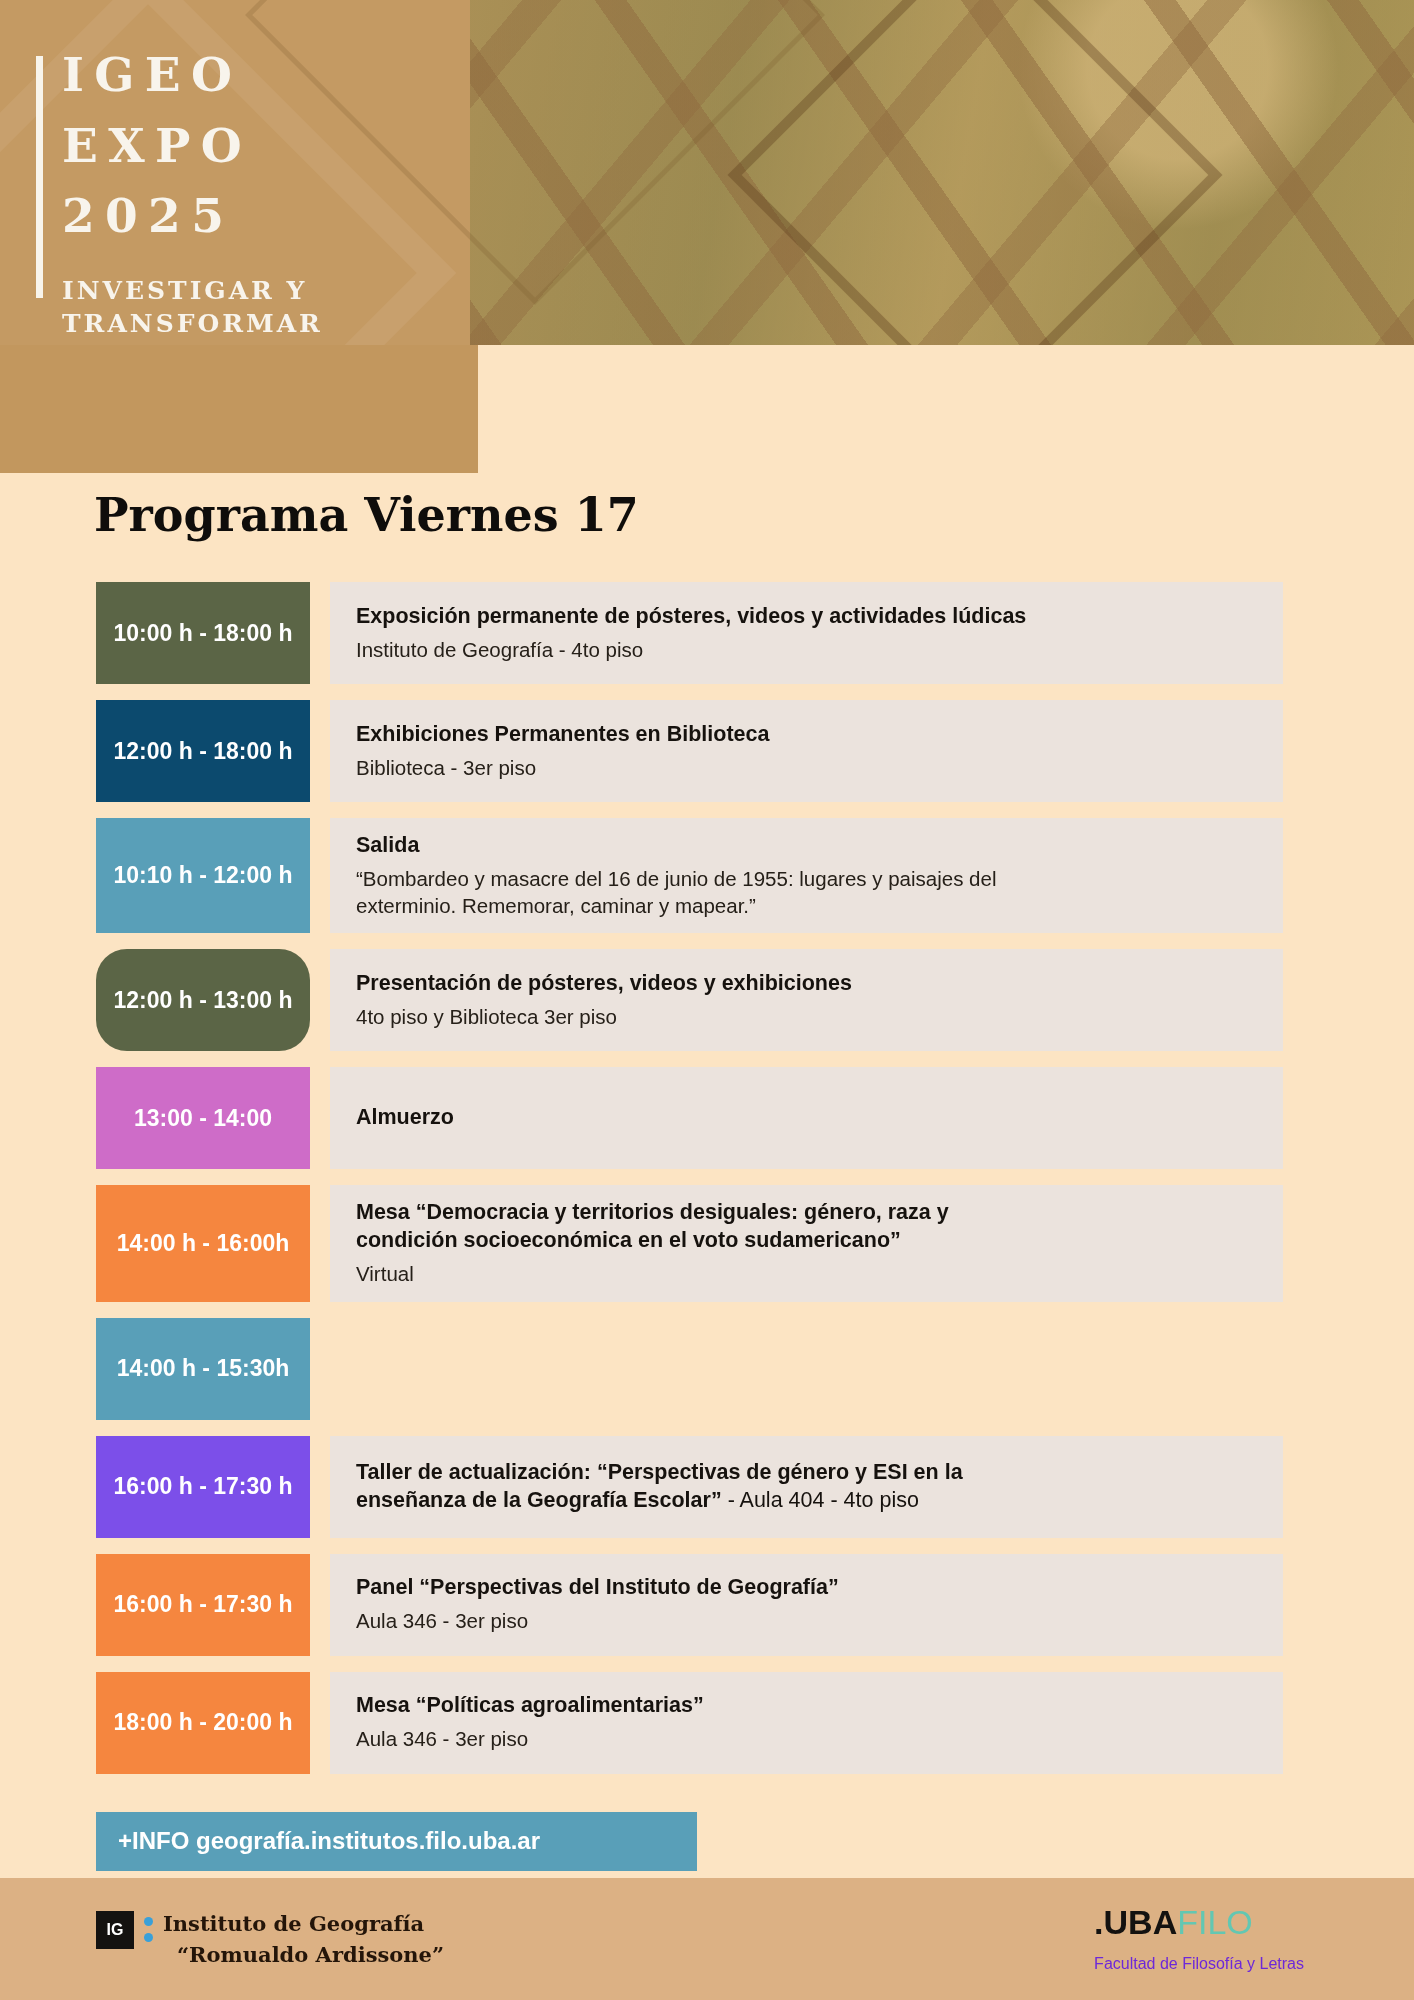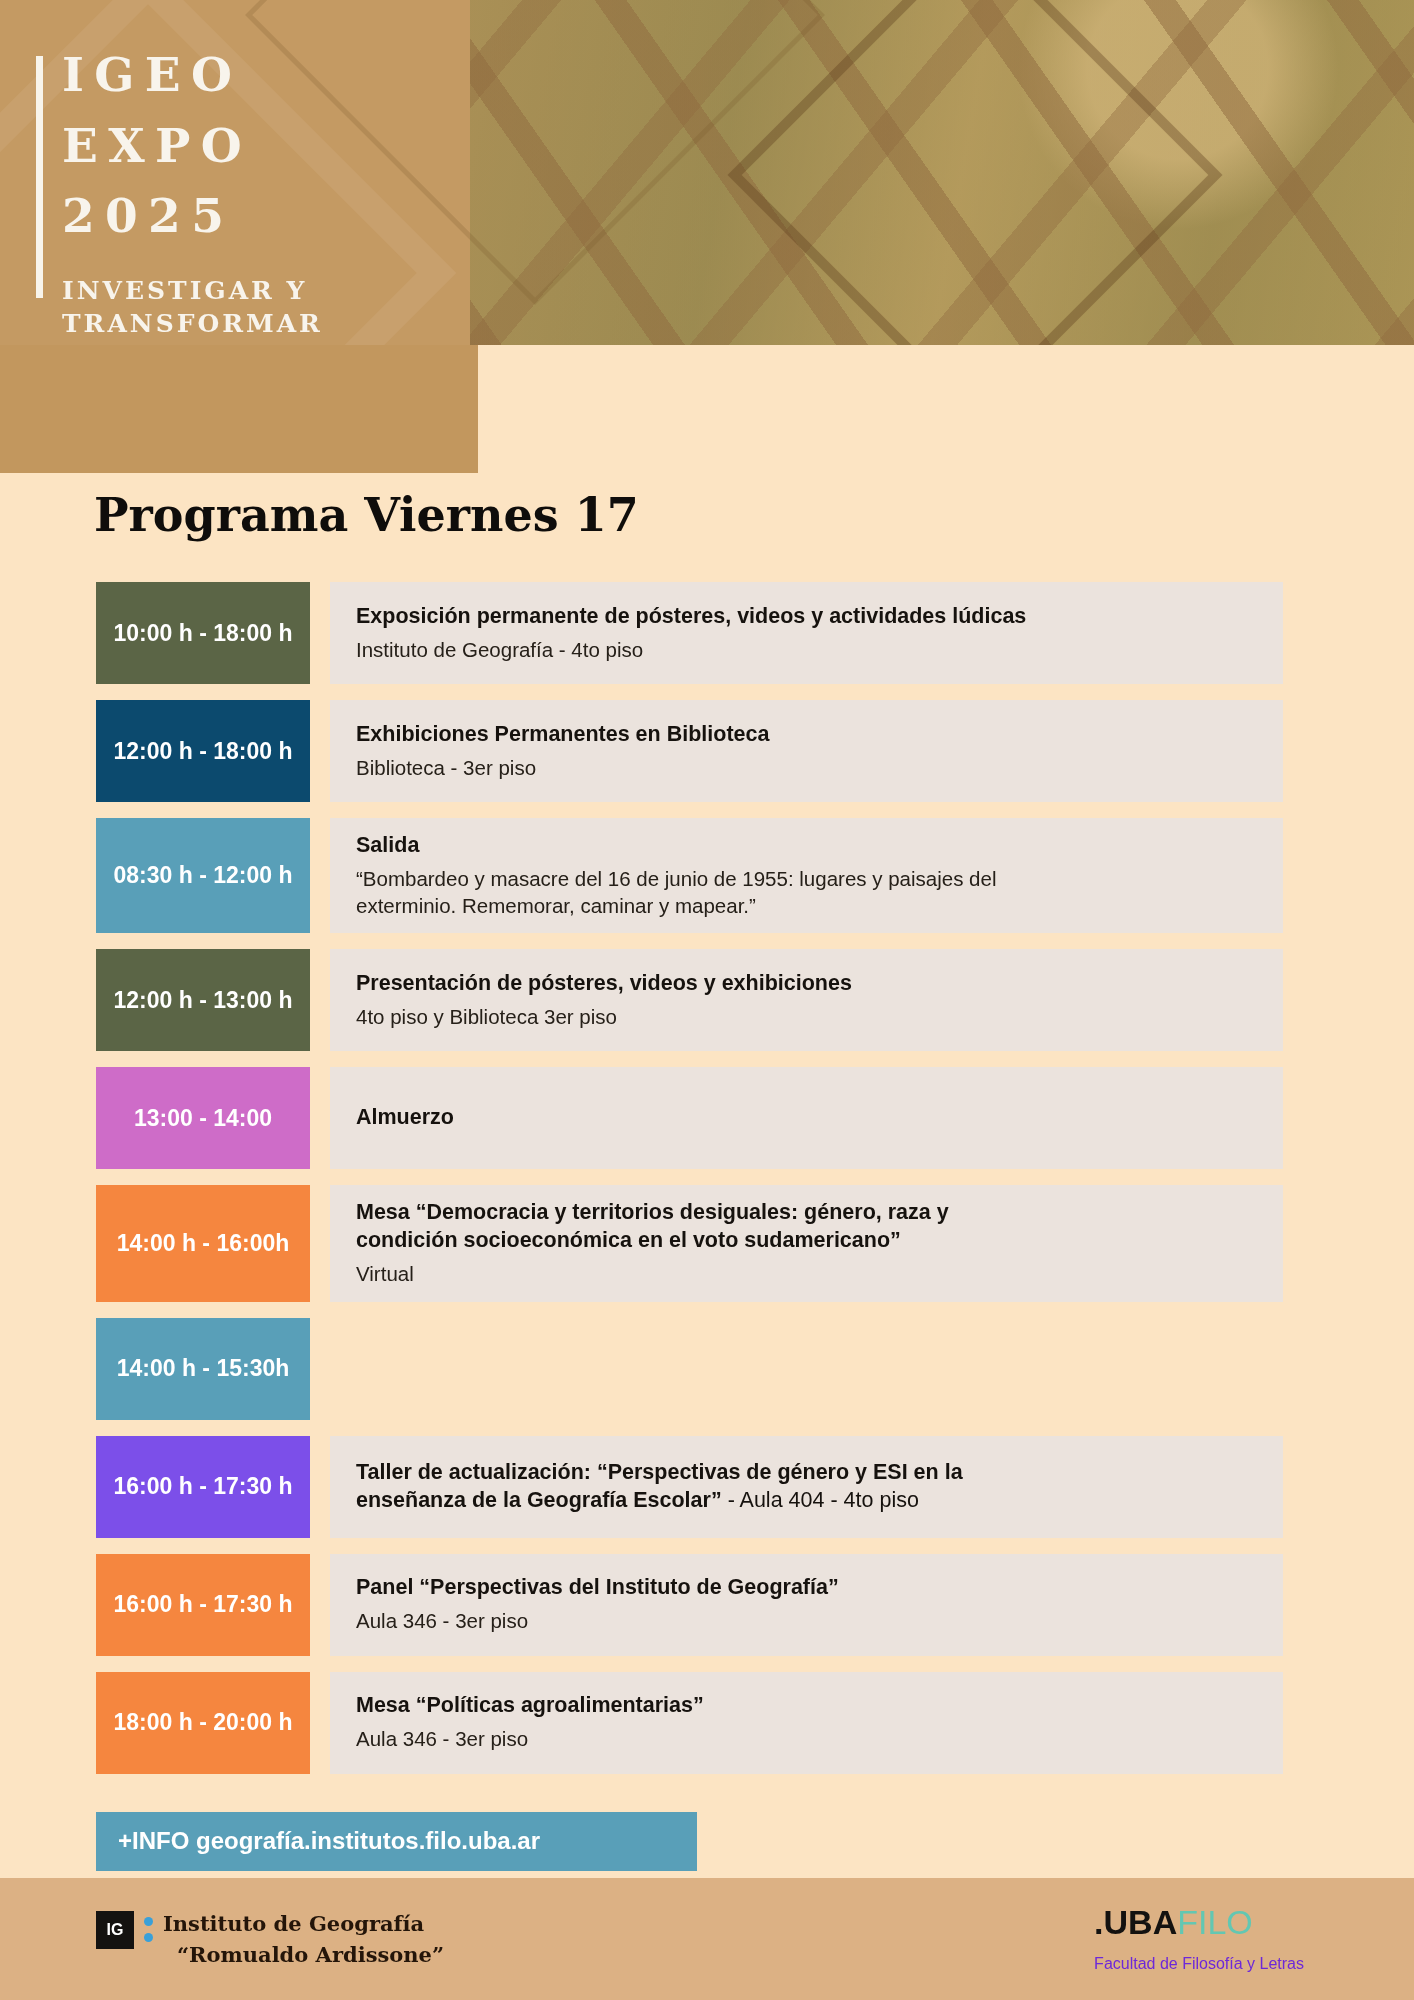--- a/index.html
+++ b/index.html
@@ -108,31 +108,31 @@
       <span>12:00 h - 18:00 h</span>
     </div>
     <div class="content-panel">
       <div class="event-title"><span>Exhibiciones Permanentes en Biblioteca</span></div>
       <div class="event-subtitle">Biblioteca - 3er piso</div>
     </div>
   </div>
 
   <div class="row">
     <div class="time-block" style="background-color: rgb(89, 159, 184);">
-      <span>08:30 h - 12:00 h</span>
+      <span>10:10 h - 12:00 h</span>
     </div>
     <div class="content-panel">
       <div class="event-title"><span>Salida</span></div>
       <div class="event-subtitle">“Bombardeo y masacre del 16 de junio de 1955: lugares y paisajes del
 exterminio. Rememorar, caminar y mapear.”</div>
     </div>
   </div>
 
   <div class="row">
-    <div class="time-block" style="background-color: rgb(91, 101, 70);">
+    <div class="time-block" style="background-color: rgb(91, 101, 70); border-radius: 31px;">
       <span>12:00 h - 13:00 h</span>
     </div>
     <div class="content-panel">
       <div class="event-title"><span>Presentación de pósteres, videos y exhibiciones</span></div>
       <div class="event-subtitle">4to piso y Biblioteca 3er piso</div>
     </div>
   </div>
 
   <div class="row">
     <div class="time-block" style="background-color: rgb(206, 108, 200);">

